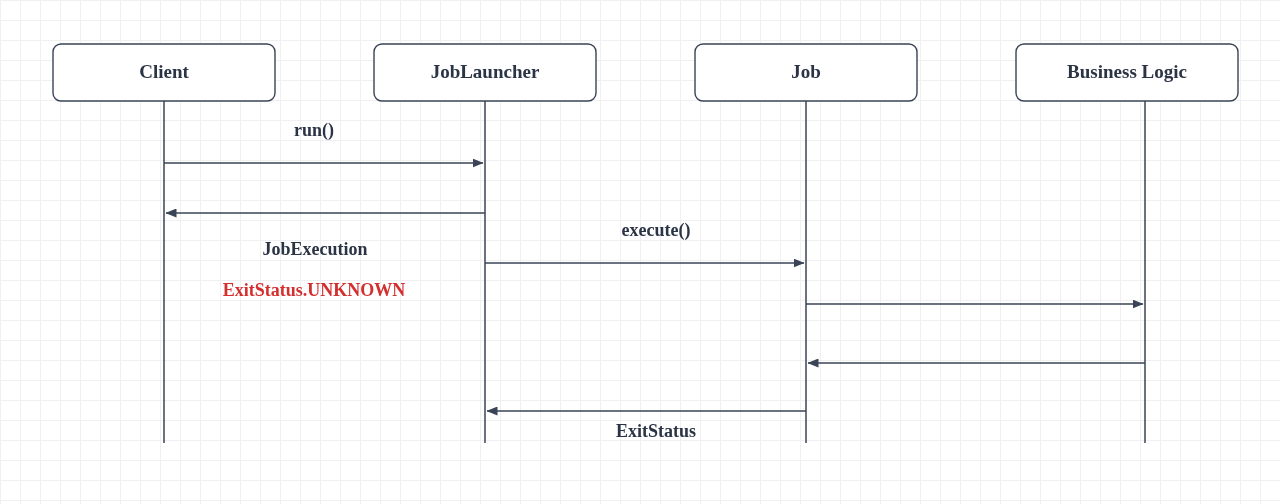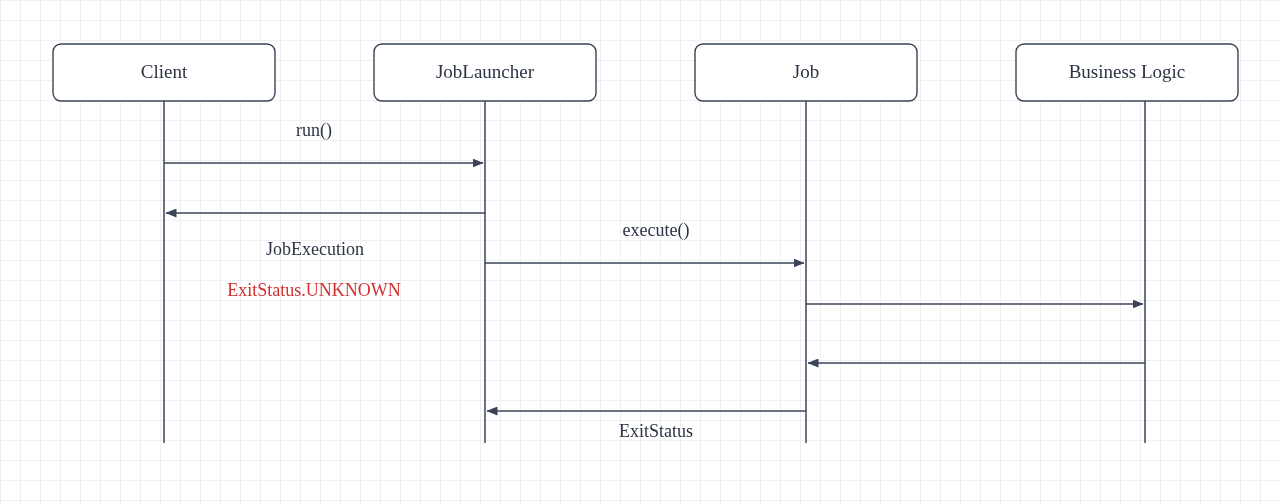--- a/index.html
+++ b/index.html
@@ -15,20 +15,21 @@
     overflow: hidden;
     background-color: #ffffff;
     background-image:
       linear-gradient(to right, #f0f0f2 1px, transparent 1px),
       linear-gradient(to bottom, #f0f0f2 1px, transparent 1px),
       linear-gradient(to right, #e3e3e6 1px, transparent 1px),
       linear-gradient(to bottom, #e3e3e6 1px, transparent 1px);
     background-size: 20px 20px, 20px 20px, 80px 80px, 80px 80px;
     background-position: 0 0, 0 0, 0 0, 0 0;
     font-family: "Liberation Serif", "DejaVu Serif", serif;
+    font-weight: bold;
   }
   #diagram-svg {
     position: absolute;
     left: 0;
     top: 0;
     width: 1280px;
     height: 504px;
   }
   .participant-box {
     fill: #ffffff;

